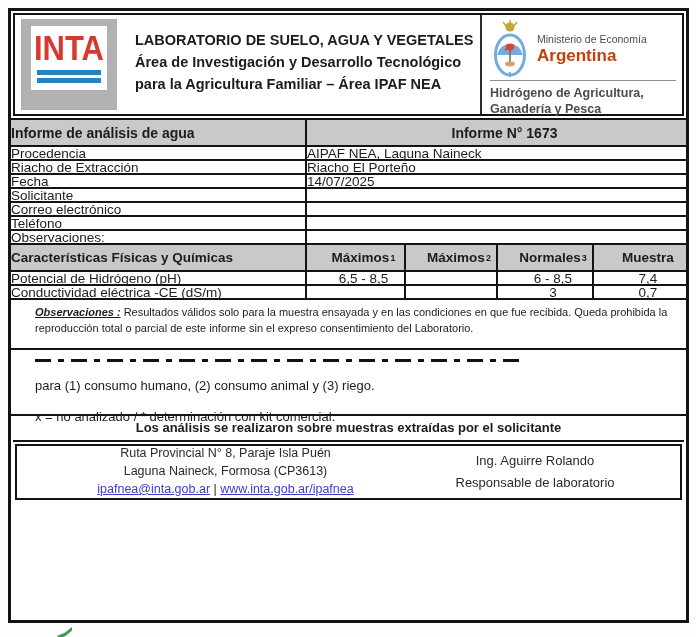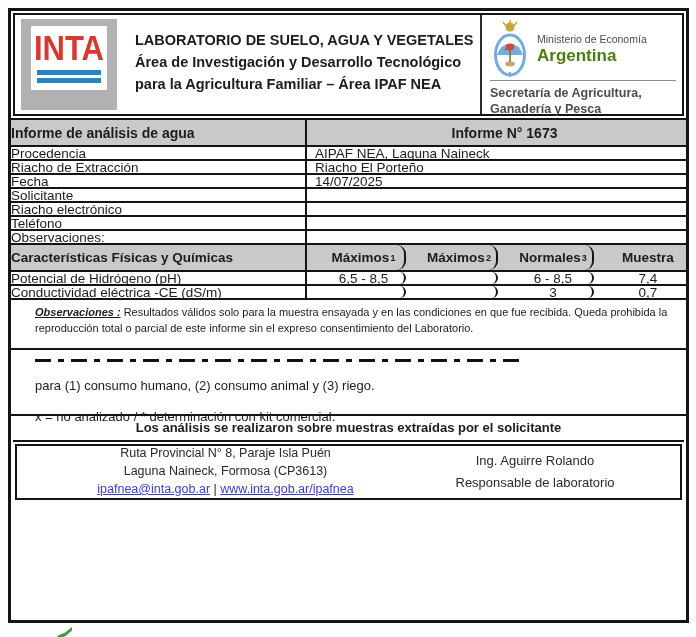--- a/index.html
+++ b/index.html
@@ -17,31 +17,31 @@
   .inta-word { font-weight:800; font-size:31px; letter-spacing:0px; line-height:0.95;
     transform:scaleY(1.15); }
   .inta-bars { width:64px; margin-top:5px; }
   .inta-bar { height:5px; margin-top:3px; }
   .lab-title { flex:1; padding:15px 2px 0 12px; font-weight:bold; font-size:14.5px;
     line-height:1.5; }
   .gov-cell { width:202px; border-left:2px solid #2a2a2a; padding:5px 6px 2px 8px; }
   .gov-top { display:flex; align-items:center; }
   .gov-text { padding-left:7px; }
   .gov-ministry { font-size:10.5px; color:#4d4d4f; }
-  .gov-country { font-size:17px; font-weight:bold; color:#4d7c0f; margin-top:1px; }
+  .gov-country { font-size:17px; font-weight:bold; color:#c2410c; margin-top:1px; }
   .gov-rule { border:0; border-top:1.5px solid #8c8c8e; margin:2px 0 4px 0; }
   .gov-secretariat { font-weight:bold; font-size:12.5px; color:#4c4c4e; line-height:1.3; }
 
   
   .row { display:flex; border-top:2px solid #141414; align-items:stretch; }
   .title-row { background:#c9c9c9; font-weight:bold; font-size:14px; height:27px; }
   .cell { display:flex; align-items:center; }
   .label-col { width:296px; border-right:2px solid #141414; }
-  .value-col { flex:1; padding-left:8px; }
-  .center { justify-content:center; padding-left:16px;border-radius:9px; }
+  .value-col { flex:1; }
+  .center { justify-content:center; padding-left:16px; }
   .info-row { height:14px; font-size:13.5px; }
   .char-row { height:27px; }
   .char-head { background:#c9c9c9; font-weight:bold; font-size:13.5px; }
   .char-data { font-size:13.5px; }
   .c-m1 { width:99px; border-right:2px solid #141414; }
   .c-m2 { width:92px; border-right:2px solid #141414; }
   .c-n  { width:96px; border-right:2px solid #141414; }
   .c-s  { flex:1; }
   sup { font-size:9px; line-height:0; margin-left:1px; }
 
@@ -113,21 +113,21 @@
           <ellipse cx="20" cy="44" rx="5" ry="2.4" fill="#caa37a"></ellipse>
           <line x1="20" y1="52" x2="20" y2="57" stroke="#74acdf" stroke-width="2"></line>
         </svg>
         <div class="gov-text">
           <div class="gov-ministry">Ministerio de Economía</div>
           <div class="gov-country">Argentina</div>
         </div>
       </div>
       <hr class="gov-rule">
       <div class="gov-secretariat">
-        <div>Secretaría de Agricultura,</div>
+        <div>Hidrógeno de Agricultura,</div>
         <div>Ganadería y Pesca</div>
       </div>
     </div>
   </div>
 
   <div class="row title-row">
     <div class="cell label-col">Informe de análisis de agua</div>
     <div class="cell value-col center">Informe N° 1673</div>
   </div>
 
@@ -141,21 +141,21 @@
   </div>
   <div class="row info-row">
     <div class="cell label-col">Fecha</div>
     <div class="cell value-col">14/07/2025</div>
   </div>
   <div class="row info-row">
     <div class="cell label-col">Solicitante</div>
     <div class="cell value-col"></div>
   </div>
   <div class="row info-row">
-    <div class="cell label-col">Riacho electrónico</div>
+    <div class="cell label-col">Correo electrónico</div>
     <div class="cell value-col"></div>
   </div>
   <div class="row info-row">
     <div class="cell label-col">Teléfono</div>
     <div class="cell value-col"></div>
   </div>
   <div class="row info-row">
     <div class="cell label-col">Observaciones:</div>
     <div class="cell value-col"></div>
   </div>

